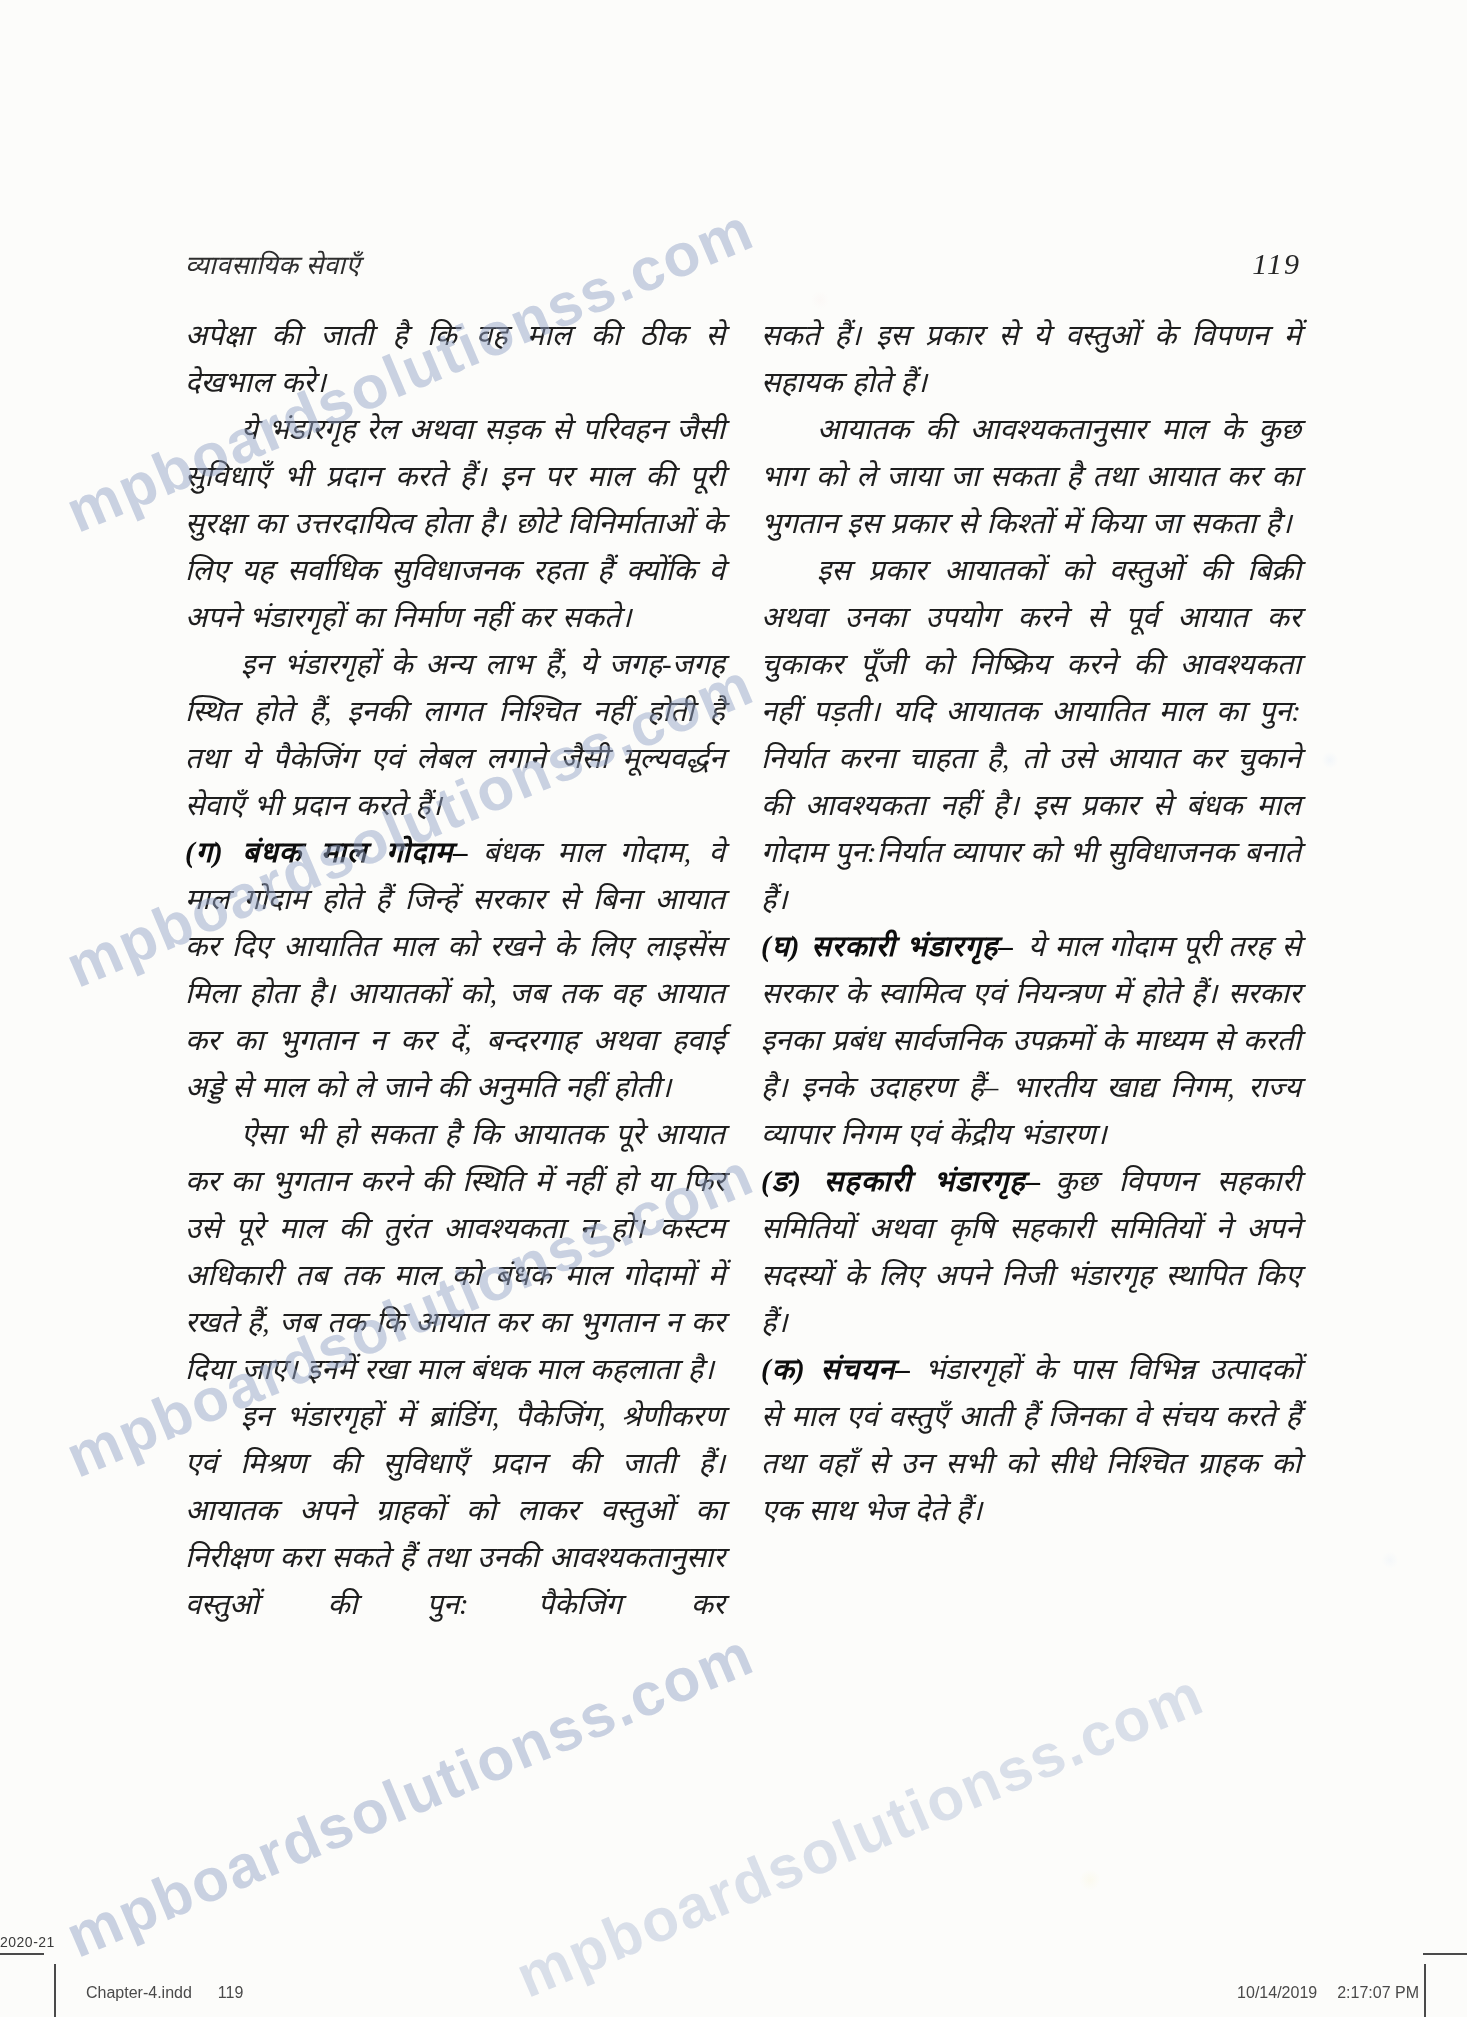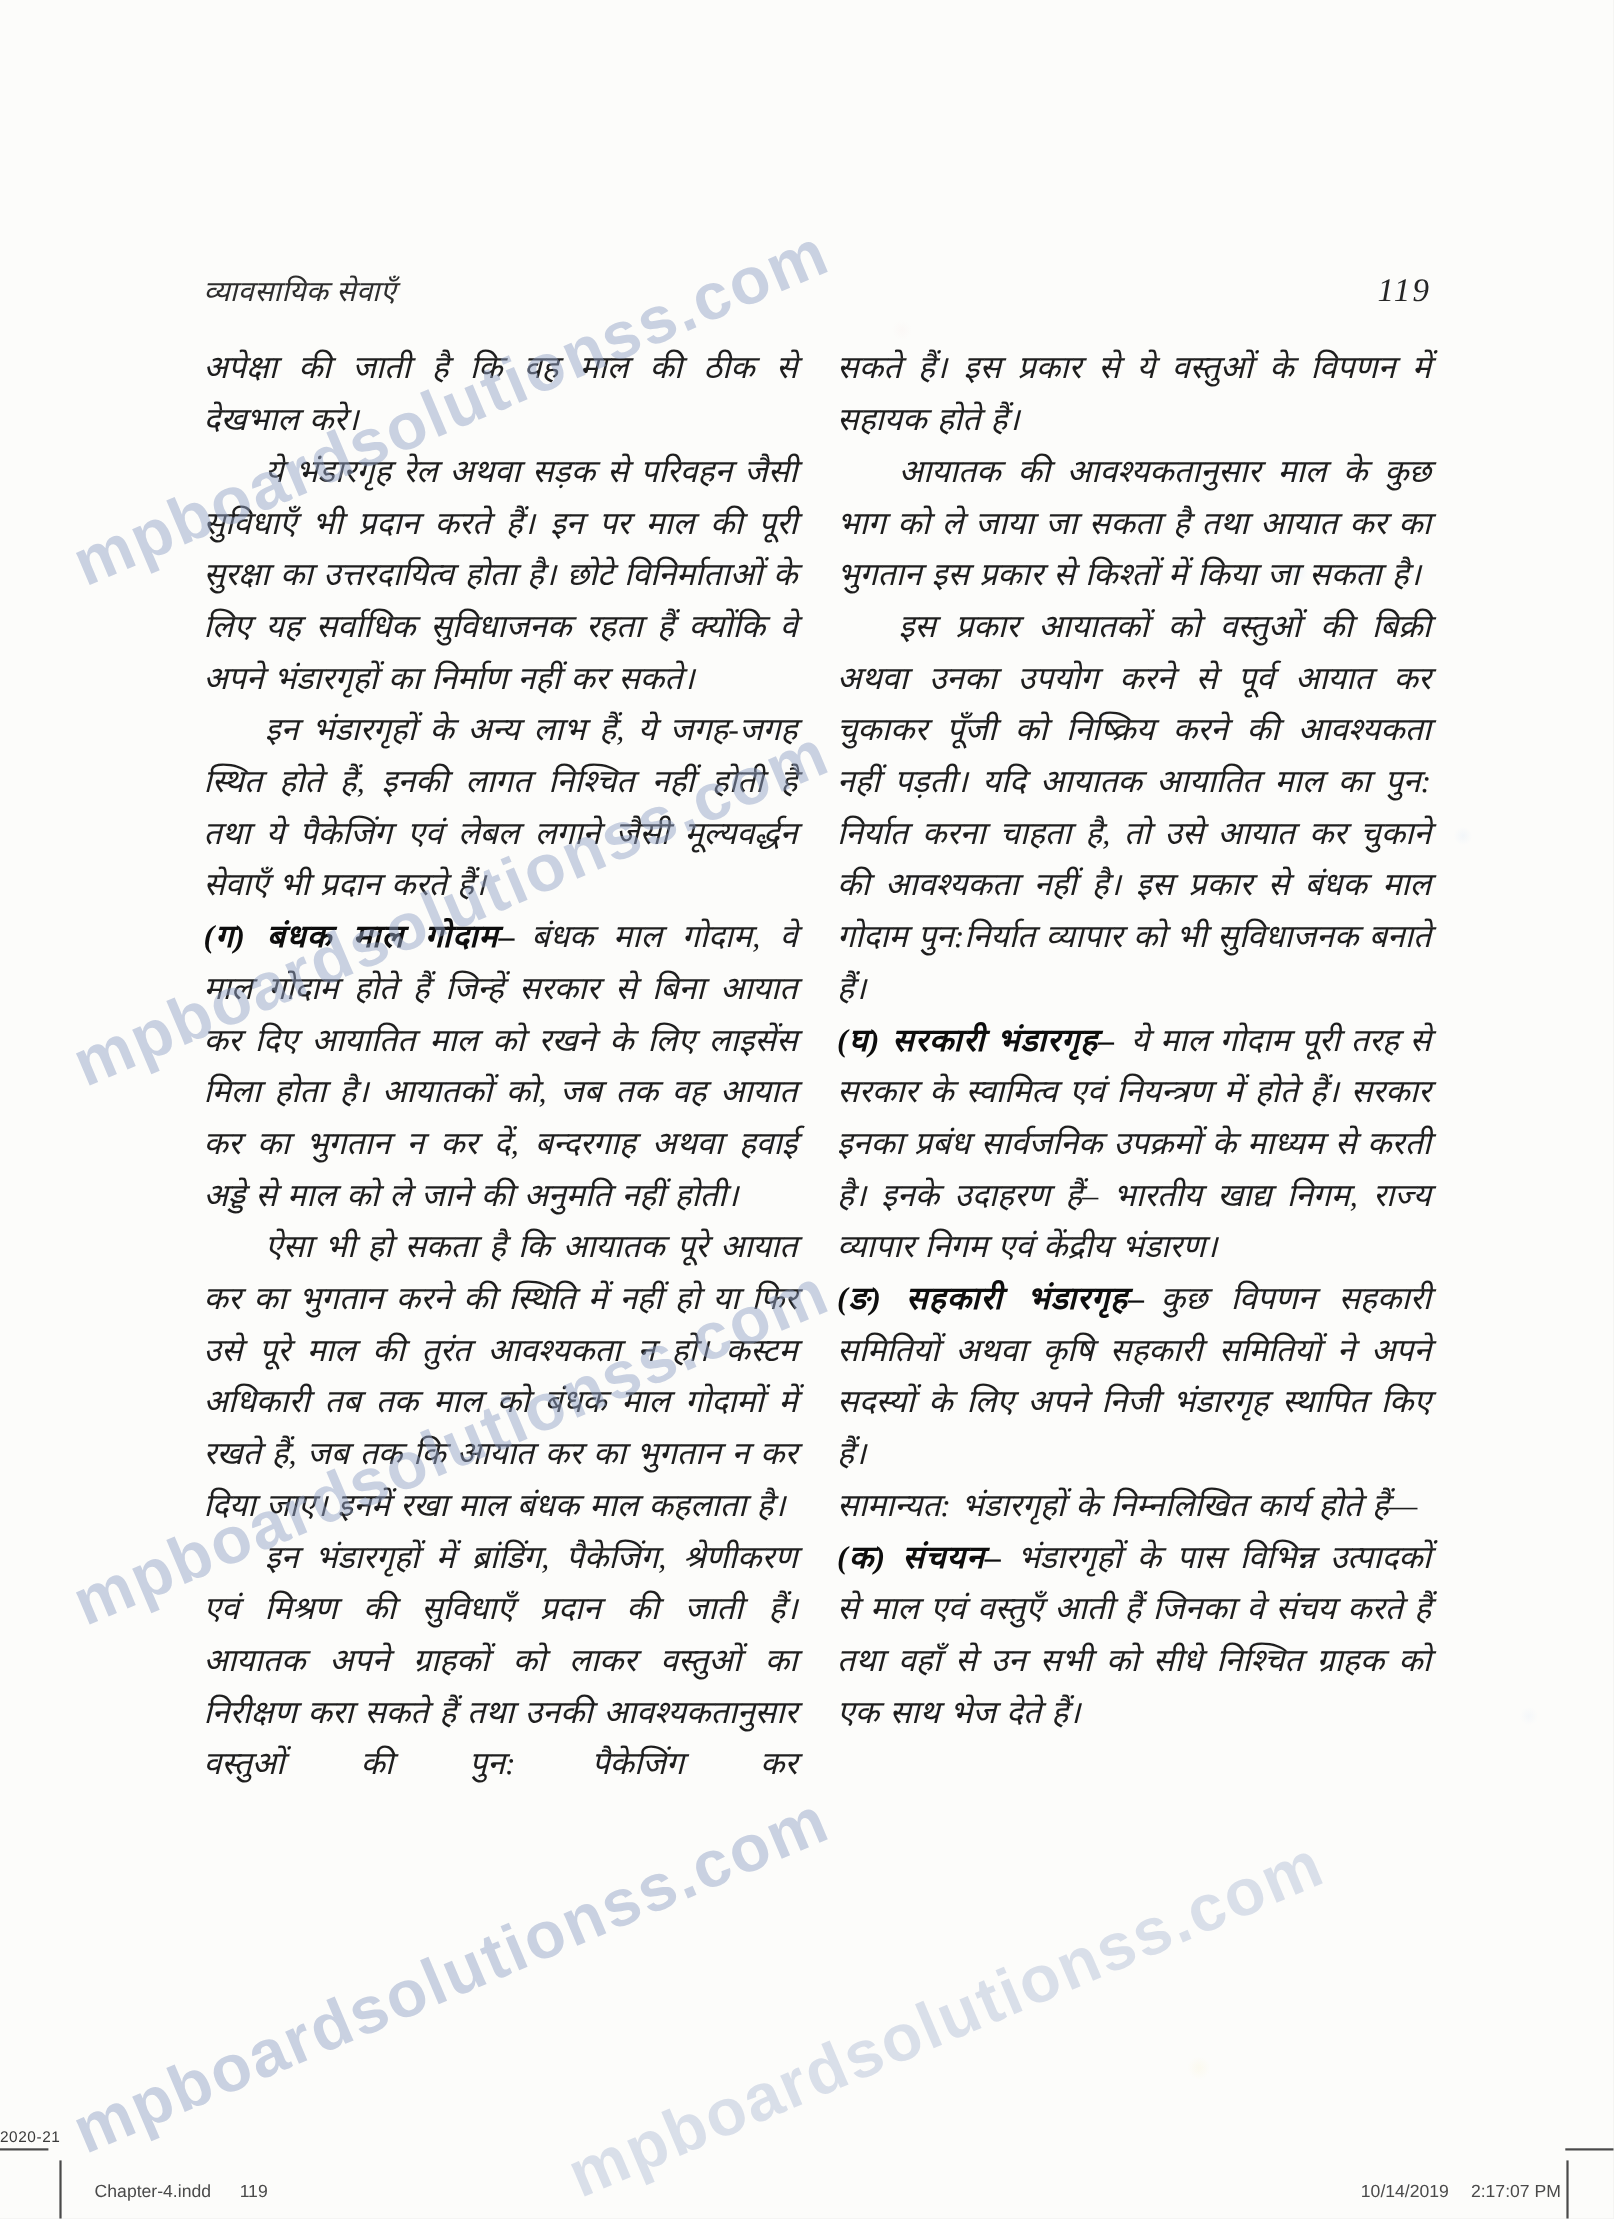--- a/index.html
+++ b/index.html
@@ -81,21 +81,20 @@
         <p class="indent"><span>ऐसा भी हो सकता है कि आयातक पूरे आयात कर का भुगतान करने की स्थिति में नहीं हो या फिर उसे पूरे माल की तुरंत आवश्यकता न हो। कस्टम अधिकारी तब तक माल को बंधक माल गोदामों में रखते हैं, जब तक कि आयात कर का भुगतान न कर दिया जाए। इनमें रखा माल बंधक माल कहलाता है।</span></p>
         <p class="indent cont-next"><span>इन भंडारगृहों में ब्रांडिंग, पैकेजिंग, श्रेणीकरण एवं मिश्रण की सुविधाएँ प्रदान की जाती हैं। आयातक अपने ग्राहकों को लाकर वस्तुओं का निरीक्षण करा सकते हैं तथा उनकी आवश्यकतानुसार वस्तुओं की पुन: पैकेजिंग कर</span></p>
       </div>
 
       <div class="col">
         <p><span>सकते हैं। इस प्रकार से ये वस्तुओं के विपणन में सहायक होते हैं।</span></p>
         <p class="indent"><span>आयातक की आवश्यकतानुसार माल के कुछ भाग को ले जाया जा सकता है तथा आयात कर का भुगतान इस प्रकार से किश्तों में किया जा सकता है।</span></p>
         <p class="indent"><span>इस प्रकार आयातकों को वस्तुओं की बिक्री अथवा उनका उपयोग करने से पूर्व आयात कर चुकाकर पूँजी को निष्क्रिय करने की आवश्यकता नहीं पड़ती। यदि आयातक आयातित माल का पुन: निर्यात करना चाहता है, तो उसे आयात कर चुकाने की आवश्यकता नहीं है। इस प्रकार से बंधक माल गोदाम पुन:निर्यात व्यापार को भी सुविधाजनक बनाते हैं।</span></p>
         <p><b class="lead">(घ) सरकारी भंडारगृह–</b><span>ये माल गोदाम पूरी तरह से सरकार के स्वामित्व एवं नियन्त्रण में होते हैं। सरकार इनका प्रबंध सार्वजनिक उपक्रमों के माध्यम से करती है। इनके उदाहरण हैं– भारतीय खाद्य निगम, राज्य व्यापार निगम एवं केंद्रीय भंडारण।</span></p>
         <p><b class="lead">(ङ) सहकारी भंडारगृह–</b><span>कुछ विपणन सहकारी समितियों अथवा कृषि सहकारी समितियों ने अपने सदस्यों के लिए अपने निजी भंडारगृह स्थापित किए हैं।</span></p>
-        <p><span>सामान्यत: भंडारगृहों के निम्नलिखित कार्य होते हैं—</span></p>
         <p><b class="lead">(क) संचयन–</b><span>भंडारगृहों के पास विभिन्न उत्पादकों से माल एवं वस्तुएँ आती हैं जिनका वे संचय करते हैं तथा वहाँ से उन सभी को सीधे निश्चित ग्राहक को एक साथ भेज देते हैं।</span></p>
       </div>
 
     </div>
   </div>
 
   <div class="watermark wm1">mpboardsolutionss.com</div>
   <div class="watermark wm2">mpboardsolutionss.com</div>
   <div class="watermark wm3">mpboardsolutionss.com</div>
   <div class="watermark wm4">mpboardsolutionss.com</div>

